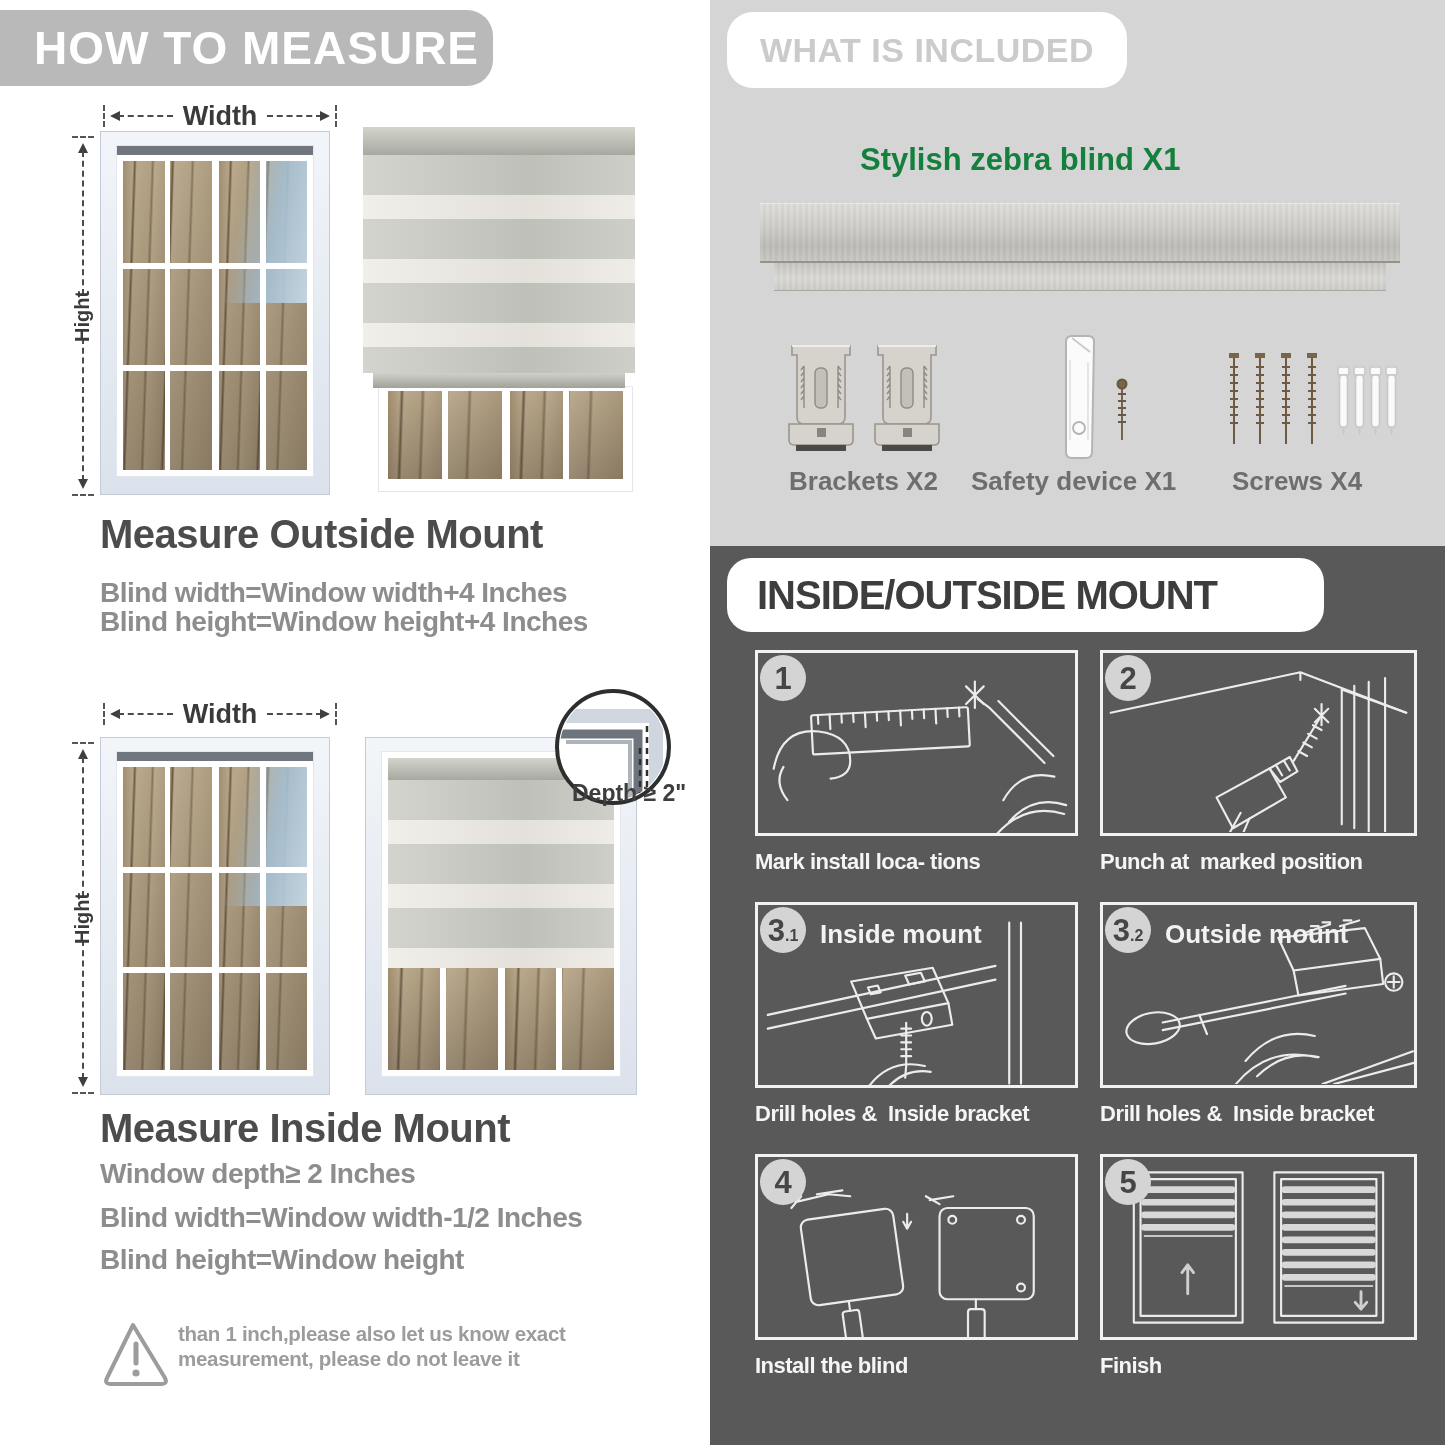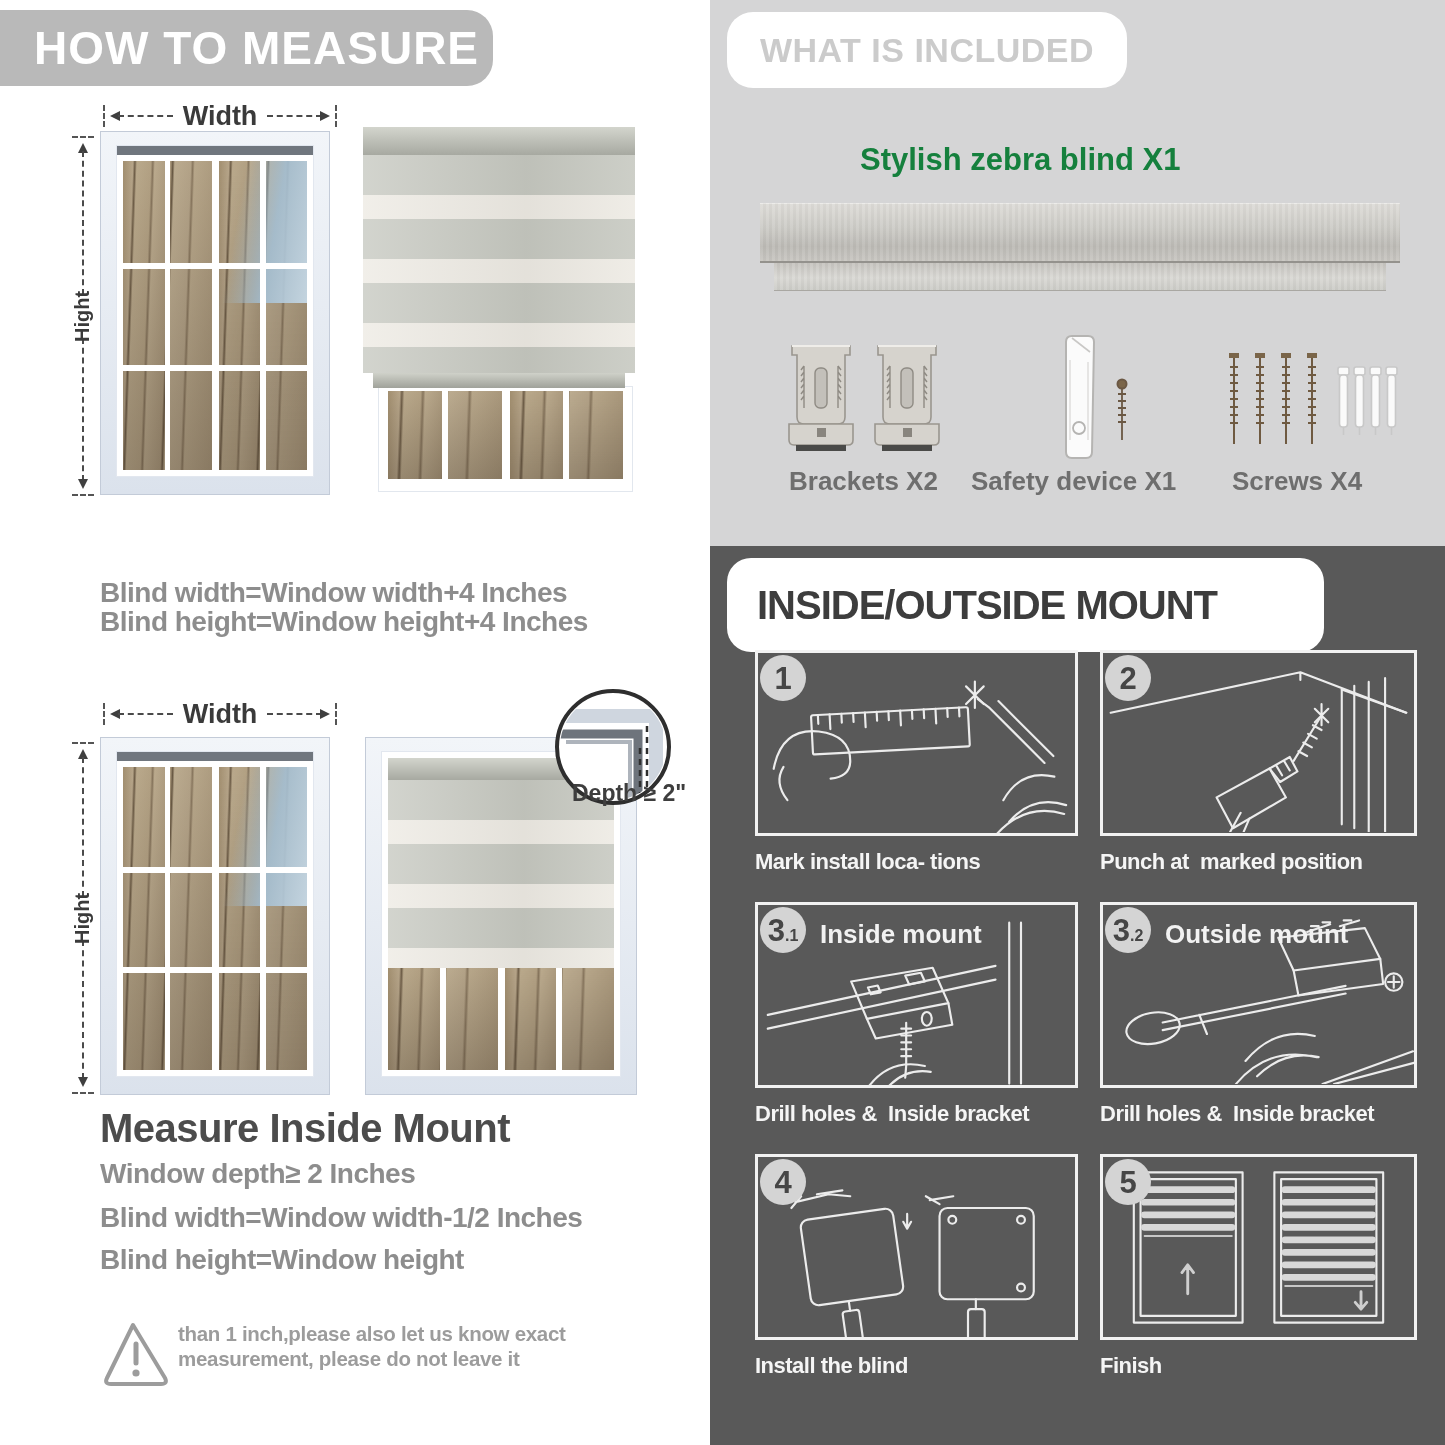--- a/index.html
+++ b/index.html
@@ -81,21 +81,21 @@
      background:linear-gradient(180deg,#dedcd8 0%,#cecdc8 40%,#bcbab5 75%,#c8c6c1 100%);
      box-shadow:inset 0 1px 0 #ecebe8, 0 2px 0 #94928d;}
   .rail-main::after,.rail-lip::after{content:"";position:absolute;inset:0;
      background:repeating-linear-gradient(90deg,rgba(255,255,255,.07) 0 3px,rgba(0,0,0,.025) 3px 6px);}
   .rail-lip{left:774px;top:263px;width:612px;height:27px;
      background:linear-gradient(180deg,#c6c4bf,#d9d8d4 55%,#ccccc7);box-shadow:0 1px 0 #a9a7a2;}
 
   .item-label{top:466px;font-size:26px;font-weight:bold;color:var(--label,#6e6e6e);white-space:nowrap;}
 
   .panel-dark{left:710px;top:546px;width:735px;height:899px;background:var(--panel-dark,#595959);}
-  .mount-header{left:727px;top:558px;width:597px;height:94px;background:#fff;border-radius:24px;
+  .mount-header{left:727px;top:558px;width:597px;height:74px;background:#fff;border-radius:24px;
      display:flex;align-items:center;padding-left:30px;box-sizing:border-box;}
   .mount-header span{font-size:40px;font-weight:bold;color:var(--title-dark,#3d3d3d);letter-spacing:-1px;}
 
   .steps{left:755px;top:650px;width:662px;display:grid;grid-template-columns:323px 317px;column-gap:22px;row-gap:25px;}
   .imgbox{position:relative;height:186px;border:3px solid #f2f2f2;box-sizing:border-box;overflow:hidden;}
   .imgbox svg{position:absolute;inset:0;}
   .badge{position:absolute;top:2px;left:2px;width:46px;height:46px;border-radius:50%;
      background:#d4d4d4;display:flex;align-items:center;justify-content:center;}
   .badge .n{font-size:31px;font-weight:bold;color:#464646;line-height:1;}
   .badge .sfx{font-size:16px;font-weight:bold;color:#464646;margin-top:12px;}
@@ -149,20 +149,21 @@
       <div class="upane bldg"></div>
       <div class="upane bldg"></div>
     </div>
   </div>
   <div class="abs" style="left:363px;top:127px;width:272px;">
     <div class="cassette"></div>
     <div class="fabric" style="height:218px;"></div>
     <div class="rail"></div>
   </div>
 
+  <div class="abs h2" style="left:100px;top:512px;">Measure Outside Mount</div>
   <div class="abs bodyline" style="left:100px;top:577px;">Blind width=Window width+4 Inches</div>
   <div class="abs bodyline" style="left:100px;top:606px;">Blind height=Window height+4 Inches</div>
 
   <div class="abs dim-h" style="left:103px;top:703px;width:230px;">
     <i class="ah l"></i>
       <span class="dl"></span>
     <b class="dim-text">Width</b>
     <span class="dl"></span>
       <i class="ah r"></i>
   </div>

